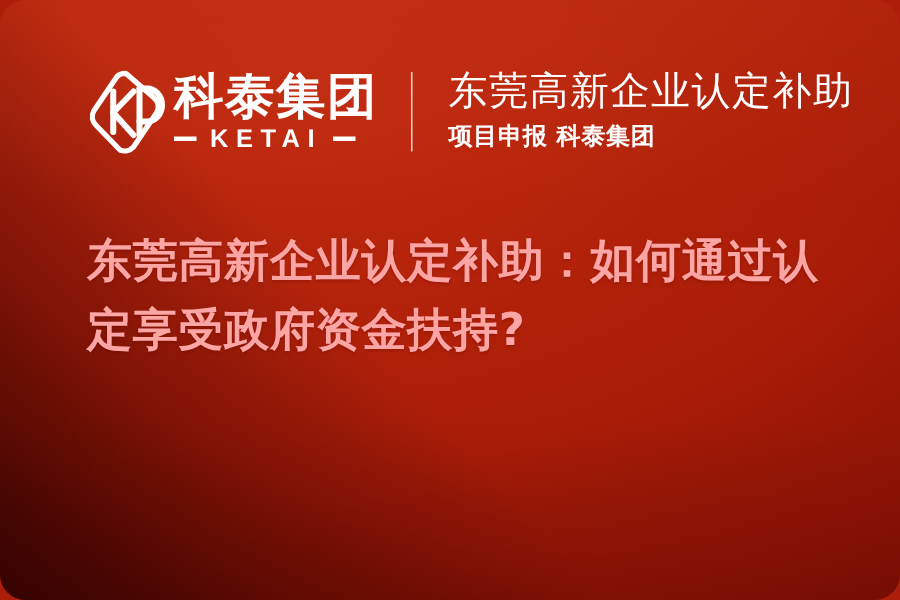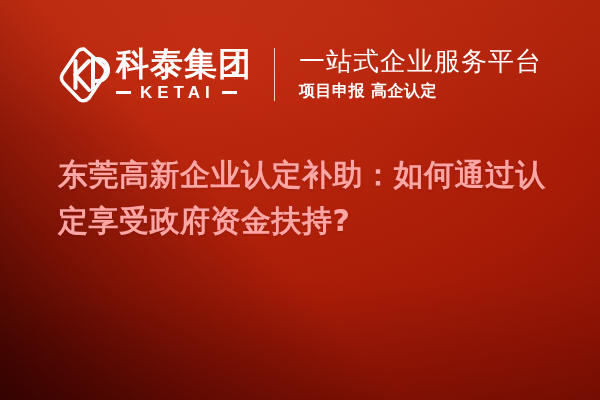--- a/index.html
+++ b/index.html
@@ -14,20 +14,21 @@
     font-family: "Liberation Sans", "DejaVu Sans", sans-serif;
     background: #ad1e0a;
   }
 
   .banner {
     position: relative;
     width: 600px;
     height: 400px;
     overflow: hidden;
     background: #ad1e0a;
+    border-radius: 17px;
   }
 
   
   .bg-base {
     position: absolute;
     inset: 0;
     background:
       radial-gradient(120% 110% at 34% 16%,
         #bf2a10 0%,
         #b6240c 26%,
@@ -200,22 +201,22 @@
         <div class="logo-en-row">
           <span class="logo-en-rule"></span>
           <span class="logo-en">KETAI</span>
           <span class="logo-en-rule"></span>
         </div>
       </div>
 
       <div class="brand-divider"></div>
 
       <div class="tagline">
-        <div class="tagline-main">一站式企业服务平台</div>
-        <div class="tagline-sub">项目申报 高企认定</div>
+        <div class="tagline-main">东莞高新企业认定补助</div>
+        <div class="tagline-sub">项目申报 科泰集团</div>
       </div>
 
     </div>
 
     <div class="headline">东莞高新企业认定补助：如何通过认定享受政府资金扶持?</div>
 
   </div>
 </div>
 
 </body></html>

